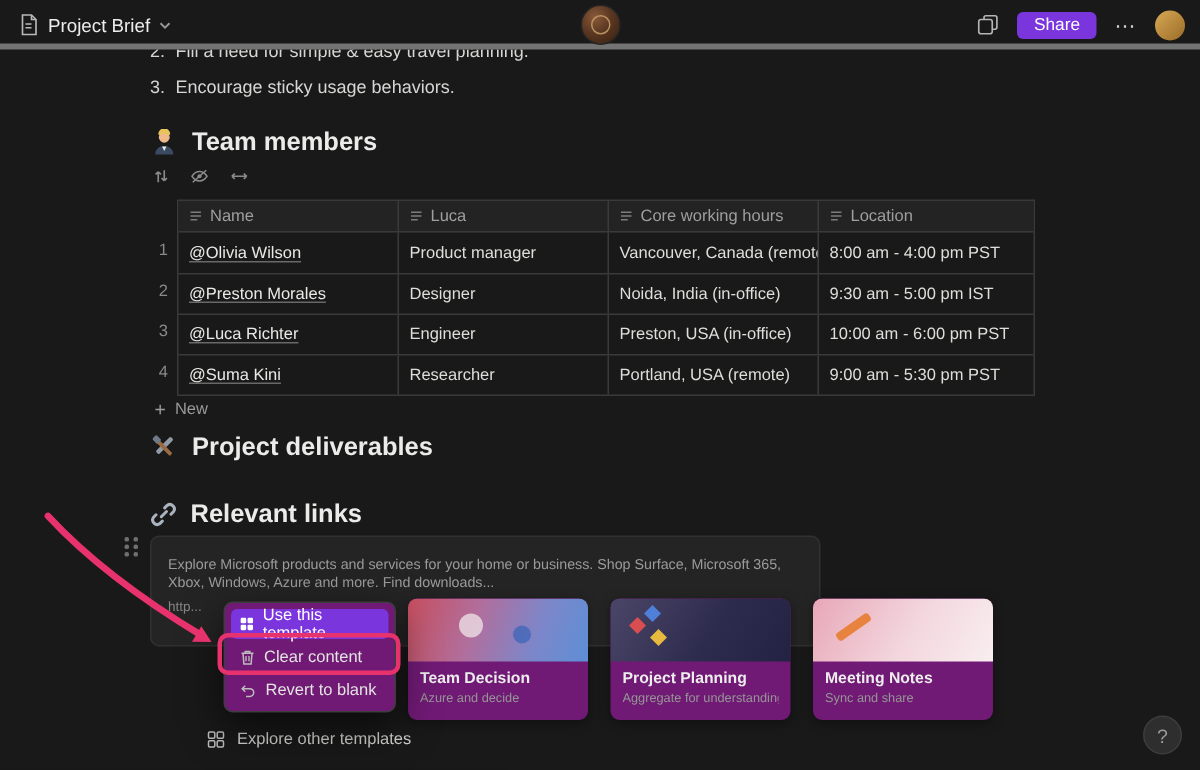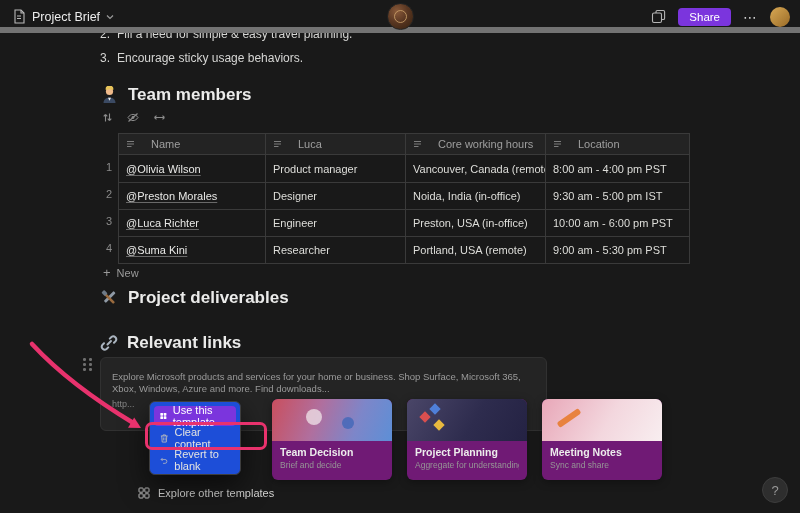--- a/index.html
+++ b/index.html
@@ -2,21 +2,21 @@
 <html><head>
 <meta charset="utf-8">
 <style>
   * { margin:0; padding:0; box-sizing:border-box; }
   html,body { width:800px; height:513px; background:#191919; overflow:hidden;
               font-family:"Liberation Sans","DejaVu Sans",sans-serif; }
   .page { position:relative; width:800px; height:513px; background:#191919; color:#d6d6d4; }
 
   
   .topbar { position:absolute; top:0; left:0; width:800px; height:33px;
-            background:#191919; border-bottom:6px solid #737373; z-index:30; }
+            background:#191919; border-bottom:4px solid #737373; z-index:30; }
   .tb-left { position:absolute; left:12px; top:0; height:33px; display:flex; align-items:center; gap:6px; cursor:pointer; }
   .tb-title { font-size:12.5px; font-weight:500; color:#ececec; }
   .tb-center { position:absolute; left:387px; top:3px; width:27px; height:27px; border-radius:50%;
                background:radial-gradient(circle at 35% 30%, #8a5a3a 0%, #5a3722 45%, #34200f 100%);
                border:1px solid #242424; display:flex; align-items:center; justify-content:center; }
   .tb-center::after { content:""; width:11px; height:11px; border-radius:50%; border:1.5px solid #c9a06a; opacity:.85; }
   .tb-right { position:absolute; right:10px; top:0; height:33px; display:flex; align-items:center; gap:12px; }
   .share-btn { background:#7b35dd; color:#fff; font-size:11.5px; font-weight:500;
                padding:3px 11px; border-radius:4px; border:none; cursor:pointer; }
   .more-btn { color:#cfcfcf; font-size:14px; letter-spacing:1px; cursor:pointer; line-height:1; }
@@ -31,21 +31,21 @@
         font-size:17px; font-weight:700; color:#ebebea; }
 
   
   .tbl-tools { position:absolute; left:102px; top:112px; display:flex; gap:14px; align-items:center; }
   .tool { cursor:pointer; display:flex; align-items:center; }
 
   
   .tbl { position:absolute; left:118px; top:133px; width:572px; border:1px solid #3a3a3a; }
   .tgrid { display:grid; grid-template-columns:147px 140px 140px 145px; }
   .thead { height:21px; background:#232323; border-bottom:1px solid #3a3a3a; }
-  .thead .cell { font-size:11px; color:#9f9f9f; gap:16px; }
+  .thead .cell { font-size:11px; color:#9f9f9f; gap:5px; }
   .trow { height:27px; }
   .trow + .trow { border-top:1px solid #3a3a3a; }
   .cell { display:flex; align-items:center; padding-left:7px; white-space:nowrap; overflow:hidden;
           border-right:1px solid #3a3a3a; font-size:11px; color:#dededa; cursor:text; }
   .cell:last-child { border-right:none; }
   .cell-name { color:#e9e9e7; text-decoration:underline; text-decoration-color:rgba(255,255,255,.35); text-underline-offset:2px; }
   .rownums { position:absolute; left:96px; top:154px; width:16px; text-align:right; }
   .rownums div { height:27px; line-height:27px; font-size:11px; color:#8a8a8a; }
   .new-row { position:absolute; left:103px; top:266px; display:flex; align-items:center; gap:6px;
              color:#9a9a9a; font-size:11px; cursor:pointer; }
@@ -77,21 +77,21 @@
   .tc-sub { margin-top:2px; font-size:8.5px; color:#969696; white-space:nowrap; overflow:hidden; }
   .img-team { background:linear-gradient(110deg,#c94f5e 0%,#b06f9e 38%,#7d86c9 70%,#5d8fd6 100%); }
   .img-plan { background:linear-gradient(120deg,#4a4668 0%,#2e2c4e 55%,#242243 100%); }
   .img-notes { background:linear-gradient(120deg,#e8a7b8 0%,#f3d7de 55%,#f8eef0 100%); }
   .shape { position:absolute; }
   .diamond { width:8px; height:8px; transform:rotate(45deg); }
   .pencil { width:26px; height:6px; background:#e8823f; border-radius:2px; transform:rotate(-35deg); }
   .blob { border-radius:50%; opacity:.75; }
 
   
-  .menu { position:absolute; left:149px; top:401px; width:92px; background:#1d4ed8;
+  .menu { position:absolute; left:149px; top:401px; width:115px; background:#701a75;
           border:1px solid #3d3d3d; border-radius:6px; padding:4px;
           box-shadow:0 10px 28px rgba(0,0,0,.6); z-index:10; }
   .menu-item { height:20px; display:flex; align-items:center; gap:6px; padding:0 6px;
                border-radius:4px; font-size:11px; color:#e3e3e1; cursor:pointer; }
   .menu-item.primary { background:#7b35dd; color:#fff; font-weight:500; }
   .menu-item + .menu-item { margin-top:2px; }
 
   
   .annot-rect { position:absolute; left:145px; top:422px; width:122px; height:28px;
                 border:3px solid #e8326d; border-radius:7px; z-index:20; pointer-events:none; }
@@ -288,21 +288,21 @@
     <div class="lc-url">http...</div>
   </div>
 
   <div class="tcard" style="left:272px;">
     <div class="tc-img img-team">
       <span class="shape blob" style="left:34px;top:10px;width:16px;height:16px;background:#f0e6ea;"></span>
       <span class="shape blob" style="left:70px;top:18px;width:12px;height:12px;background:#3c66b8;"></span>
     </div>
     <div class="tc-body">
       <div class="tc-title">Team Decision</div>
-      <div class="tc-sub">Brief and decide</div>
+      <div class="tc-sub">Azure and decide</div>
     </div>
   </div>
 
   <div class="tcard" style="left:407px;">
     <div class="tc-img img-plan">
       <span class="shape diamond" style="left:14px;top:14px;background:#d94f4f;"></span>
       <span class="shape diamond" style="left:28px;top:22px;background:#e8b93f;"></span>
       <span class="shape diamond" style="left:24px;top:6px;background:#4f7fd9;"></span>
     </div>
     <div class="tc-body">

